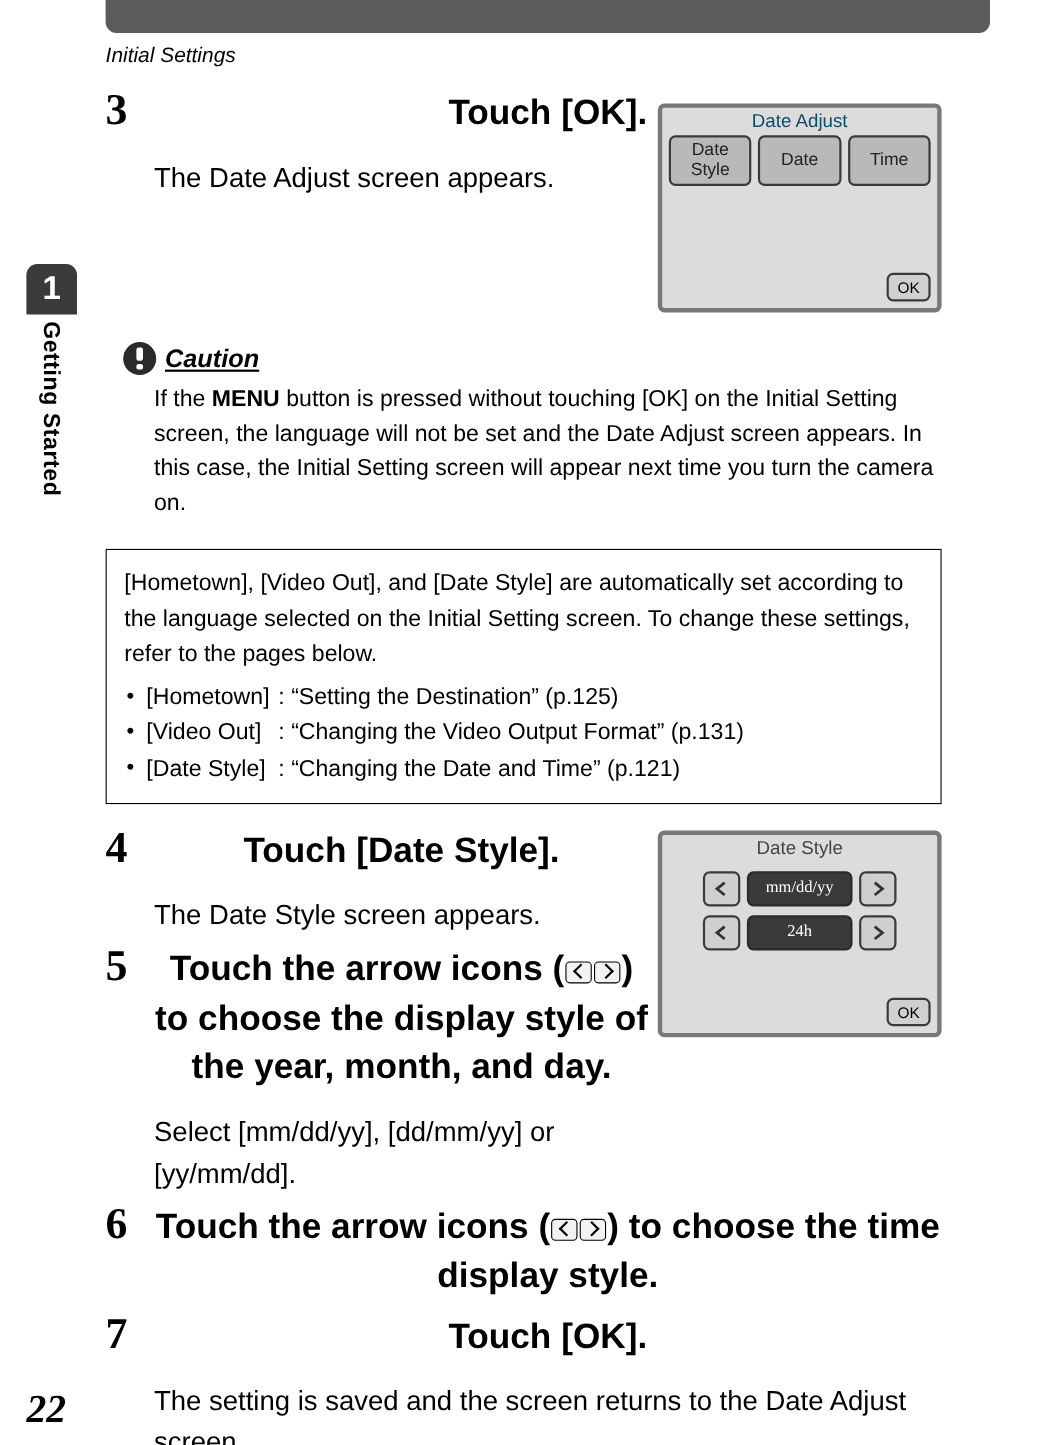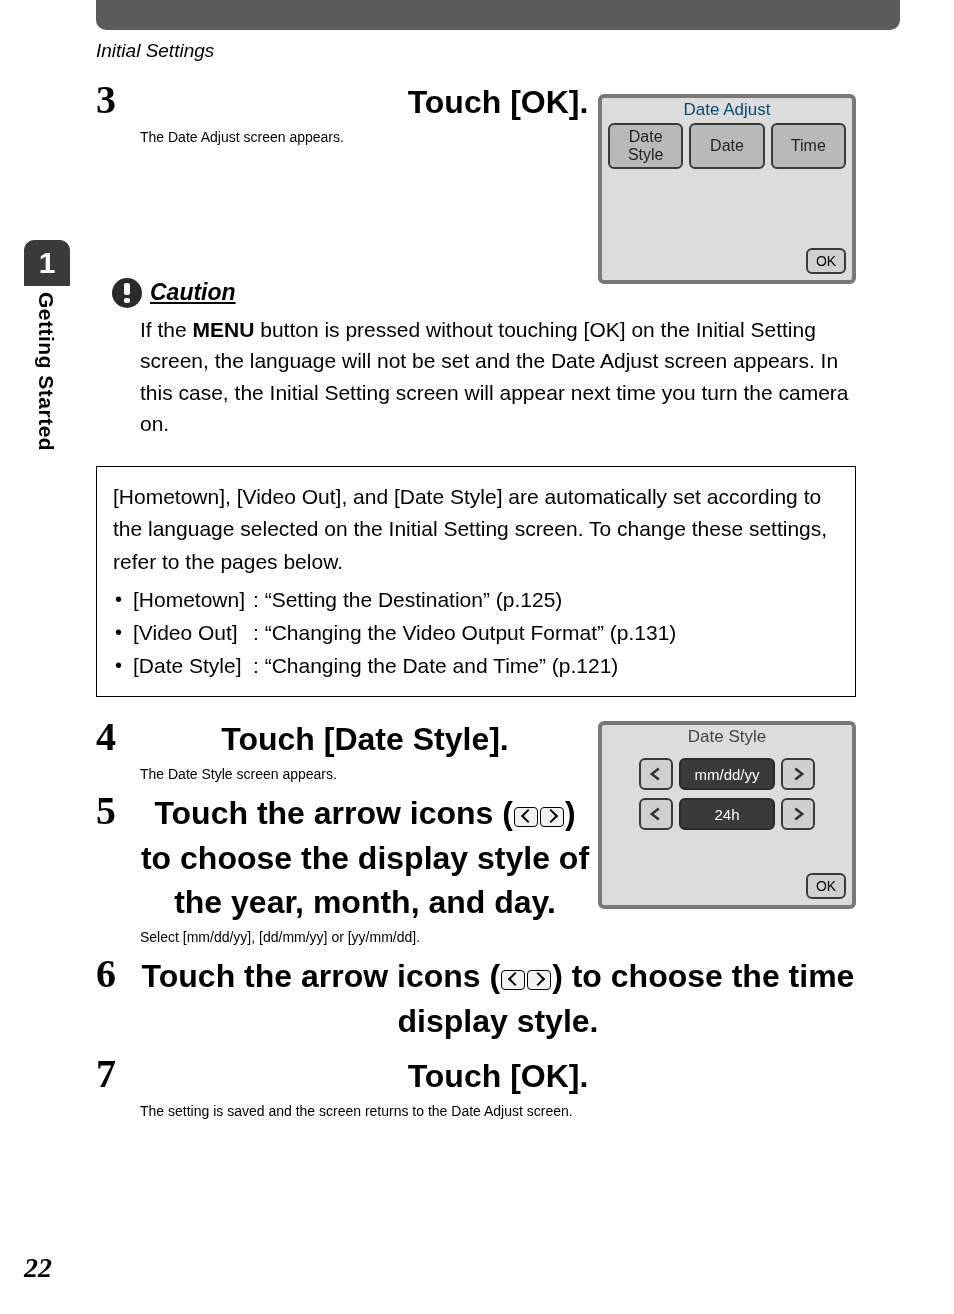--- a/index.html
+++ b/index.html
@@ -15,21 +15,21 @@
   .sidetab { position: absolute; left: 24px; top: 240px; width: 46px; }
   .sidetab-num { width: 46px; height: 46px; background: #3a3a3a; border-radius: 10px 10px 0 0; color: #fff; font-size: 30px; font-weight: bold; display: flex; align-items: center; justify-content: center; border: 1px solid #3a3a3a; }
   .sidetab-label { writing-mode: vertical-rl; text-orientation: mixed; font-weight: bold; font-size: 21px; padding-top: 6px; padding-left: 10px; letter-spacing: 0.5px; }
 
   .content { position: absolute; left: 96px; top: 80px; width: 760px; }
 
   .step { display: flex; align-items: flex-start; margin-bottom: 6px; }
   .step-num { font-family: "Times New Roman", serif; font-weight: bold; font-size: 40px; width: 44px; line-height: 1; flex-shrink: 0; }
   .step-block { flex: 1; }
   .step-title { font-weight: bold; font-size: 32px; line-height: 1.4; text-align: center; }
-  .step-desc { font-size: 14px; line-height: 1.5; margin-top: 2px; }
+  .step-desc { font-size: 25px; line-height: 1.5; margin-top: 19px; }
   .mid-b { font-weight: bold; }
 
   .arrow-inline { display: inline-block; width: 24px; height: 20px; border: 1.5px solid #000; border-radius: 4px; vertical-align: -3px; background: #f2f2f2; position: relative; margin: 0 1px; }
   .arrow-inline::before { content: ""; position: absolute; top: 3px; left: 6px; width: 8px; height: 8px; border-left: 2px solid #000; border-bottom: 2px solid #000; }
   .arrow-inline.l::before { transform: rotate(45deg); left: 8px; }
   .arrow-inline.r::before { transform: rotate(-135deg); left: 5px; }
 
   
   .screen-da { position: absolute; right: 0; top: 14px; width: 258px; height: 190px; border: 4px solid #787878; border-radius: 6px; background: #dcdcdc; padding: 0; overflow: hidden; }
   .screen-da .titlebar { text-align: center; font-size: 17px; padding: 2px 0 3px; color: #0c4a6e; }
@@ -48,30 +48,30 @@
   
   .info-box { border: 1.5px solid #000; margin-top: 26px; padding: 14px 16px; font-size: 21px; line-height: 1.55; }
   .info-box ul { list-style: none; margin-top: 6px; }
   .info-box li { position: relative; padding-left: 20px; }
   .info-box li::before { content: "•"; position: absolute; left: 2px; top: 0; font-size: 20px; }
   .ref-label { display: inline-block; width: 120px; }
 
   
   .screen-ds { position: absolute; right: 0; top: 630px; width: 258px; height: 188px; border: 4px solid #787878; border-radius: 6px; background: #dcdcdc; overflow: hidden; }
   .screen-ds .titlebar { text-align: center; font-size: 17px; padding: 2px 0 3px; color: #444; }
-  .spin-row { display: flex; align-items: flex-start; justify-content: center; gap: 6px; margin: 8px 0; }
+  .spin-row { display: flex; align-items: flex-start; justify-content: center; gap: 6px; margin: 8px 0; font-family: Liberation Serif, serif; }
   .spin-btn { width: 34px; height: 32px; background: #cfcfcf; border: 2.5px solid #3a3a3a; border-radius: 6px; display: flex; align-items: center; justify-content: center; }
   .spin-btn svg { width: 14px; height: 14px; }
   .spin-val { flex: 0 0 96px; height: 32px; background: #3a3a3a; color: #fff; border: 2.5px solid #2a2a2a; border-radius: 6px; font-size: 15px; display: flex; align-items: center; justify-content: center; }
   .screen-ds .ok { position: absolute; right: 6px; bottom: 6px; width: 40px; height: 26px; border: 2.5px solid #3a3a3a; border-radius: 6px; background: #d0d0d0; font-size: 14px; display: flex; align-items: center; justify-content: center; }
 
   .steps-lower { margin-top: 20px; }
   .step-block.narrow { max-width: 450px; }
 
-  .page-num { position: absolute; left: 24px; bottom: 30px; font-weight: bold; font-style: italic; font-size: 28px; font-family: "Times New Roman", serif; }
+  .page-num { position: absolute; left: 24px; bottom: 12px; font-weight: bold; font-style: italic; font-size: 36px; font-family: "Times New Roman", serif; }
 </style>
 </head>
 <body>
 
 <div class="page">
   <div class="topbar"></div>
   <div class="running-head">Initial Settings</div>
 
   <div class="sidetab">
     <div class="sidetab-num">1</div>

